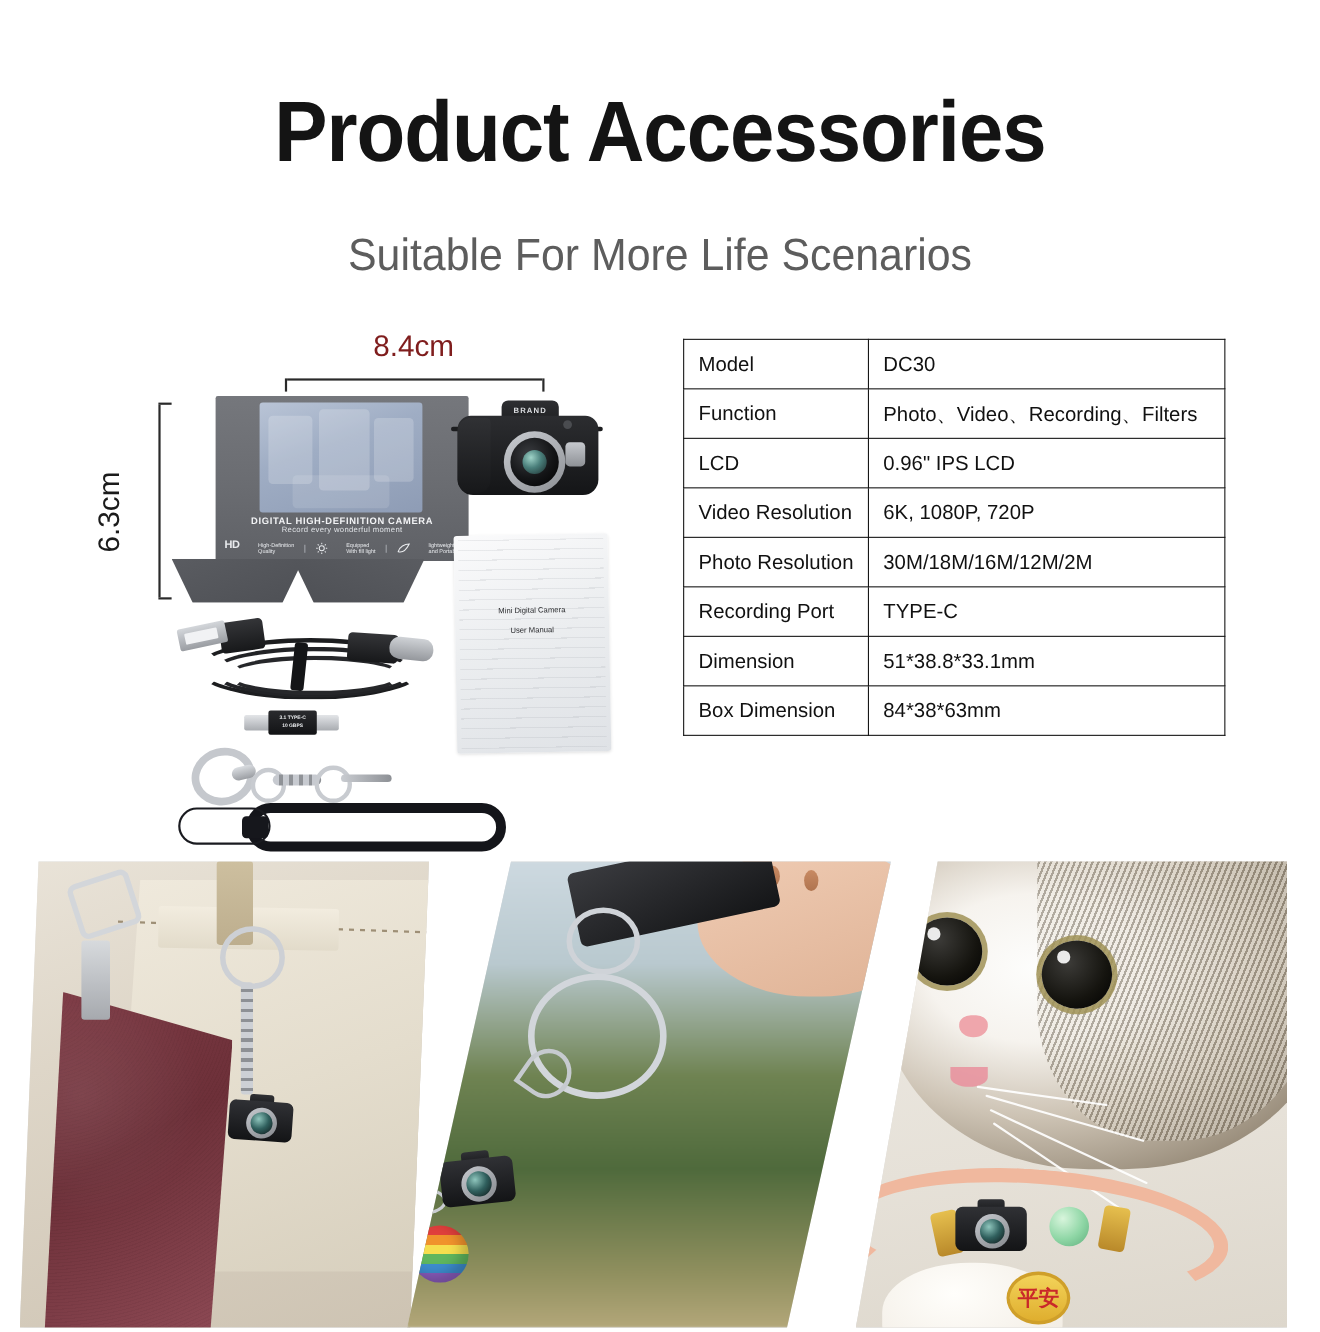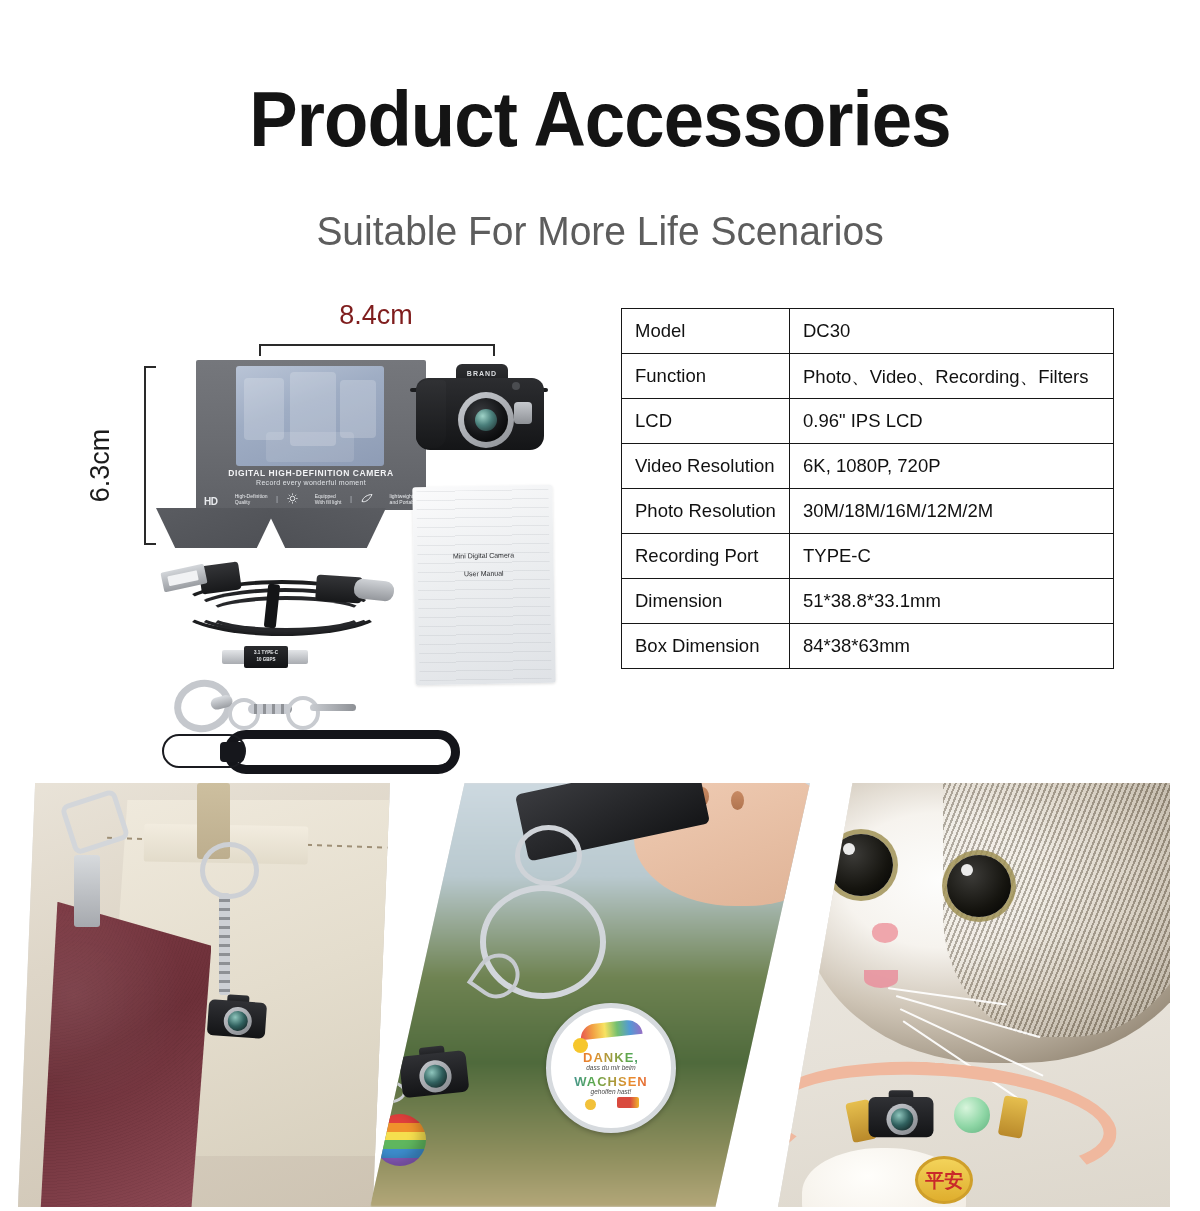--- a/index.html
+++ b/index.html
@@ -78,21 +78,21 @@
   }
   .box-line2{
     position:absolute;left:0;top:119px;width:230px;text-align:center;
     font-size:7px;color:#dfe2e6;letter-spacing:.3px;
   }
   .badges{
     position:absolute;left:8px;top:131px;width:214px;height:16px;
     display:flex;align-items:center;justify-content:space-between;
     color:#e9ebee;font-size:5px;line-height:6px;
   }
-  .badge{display:flex;align-items:flex-end;gap:17px;}
+  .badge{display:flex;align-items:flex-start;gap:17px;}
   .badge .bi{flex:none;}
   .badge .hd{font-size:10px;font-weight:700;letter-spacing:-.4px;}
   .badge .bt{white-space:nowrap;}
   .bsep{color:#b9bec4;font-size:8px;}
 
   
   .cam{position:absolute;left:320px;top:58px;width:128px;height:100px;}
   .cam-body{
     position:absolute;left:0;top:20px;width:128px;height:72px;
     background:linear-gradient(180deg,#2c2d30,#141517);border-radius:12px 12px 14px 14px;
@@ -589,32 +589,20 @@
       <div class="out-hook"></div>
       <div class="out-wing"></div>
       <div class="out-bead"></div>
       <div class="minicam out-minicam">
         <div class="mc-hump"></div>
         <div class="mc-body"></div>
         <div class="mc-ring">
             <div class="mc-lens"></div>
           </div>
       </div>
-      <div class="out-disc">
-        <div class="disc-inner">
-          <div class="disc-rb"></div>
-          <div class="disc-sun"></div>
-          <div class="disc-l1">DANKE,</div>
-          <div class="disc-l2">dass du mir beim</div>
-          <div class="disc-l3">WACHSEN</div>
-          <div class="disc-l4">geholfen hast!</div>
-          <div class="disc-train"></div>
-          <div class="disc-flower"></div>
-        </div>
-      </div>
     </div>
   </div>
 
   <div class="panel p3">
     <div class="ph">
       <div class="cat-bg"></div>
       <div class="cat-head"></div>
       <div class="cat-fur"></div>
       <div class="cat-eye cat-eyeL"></div>
       <div class="cat-eye cat-eyeR"></div>

